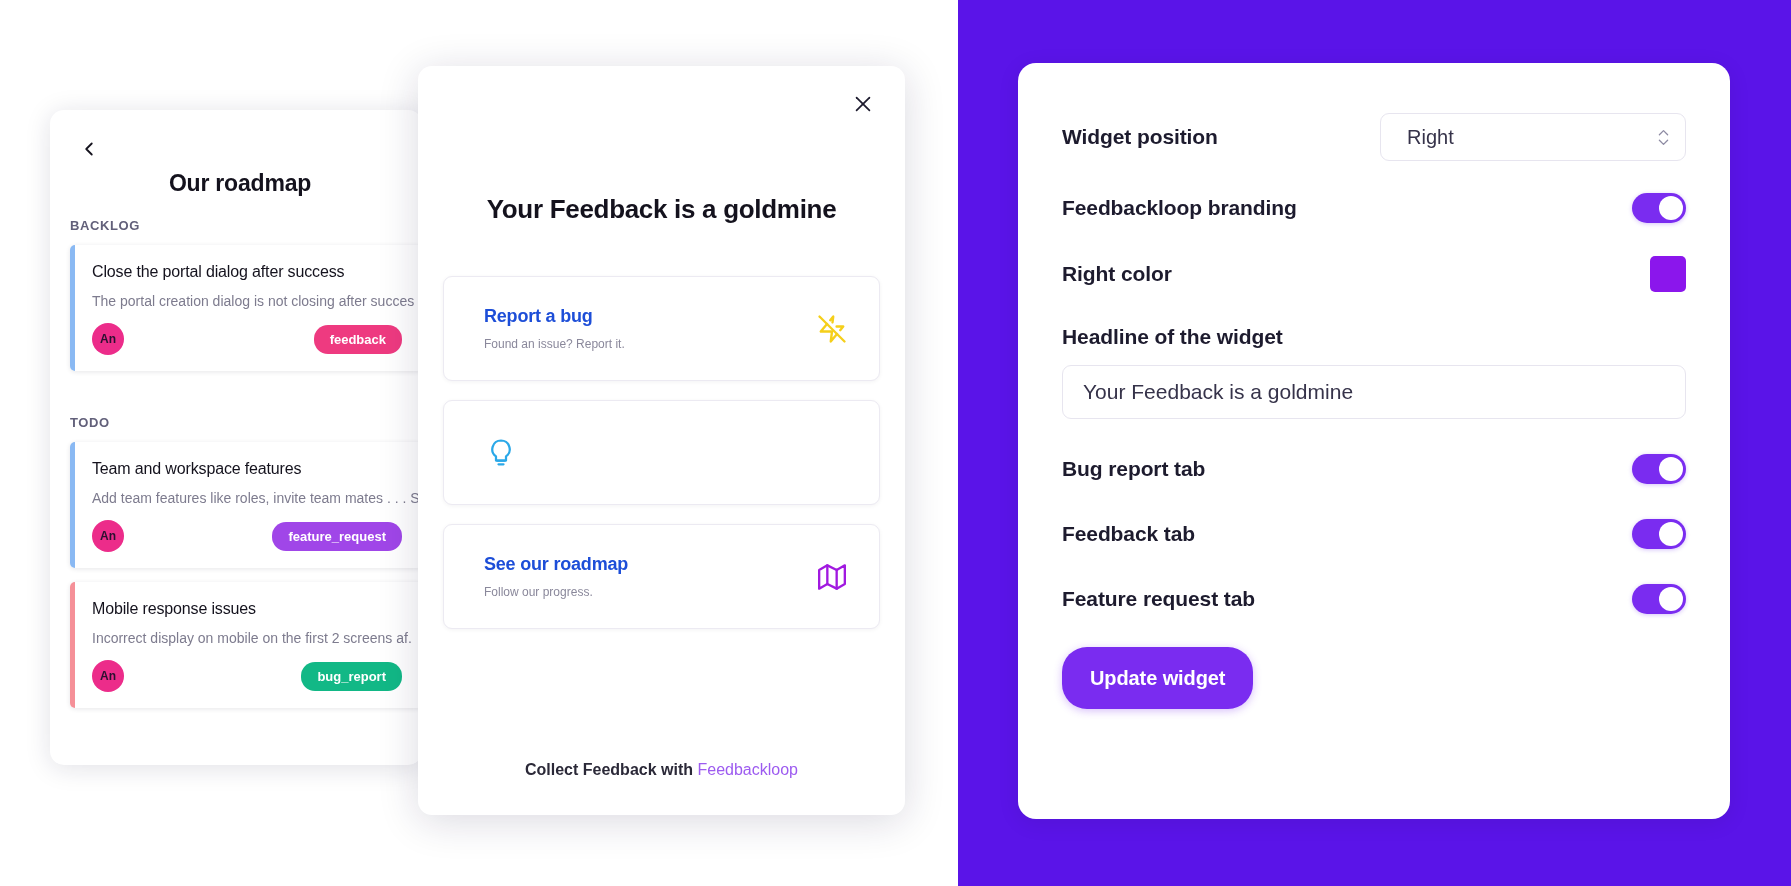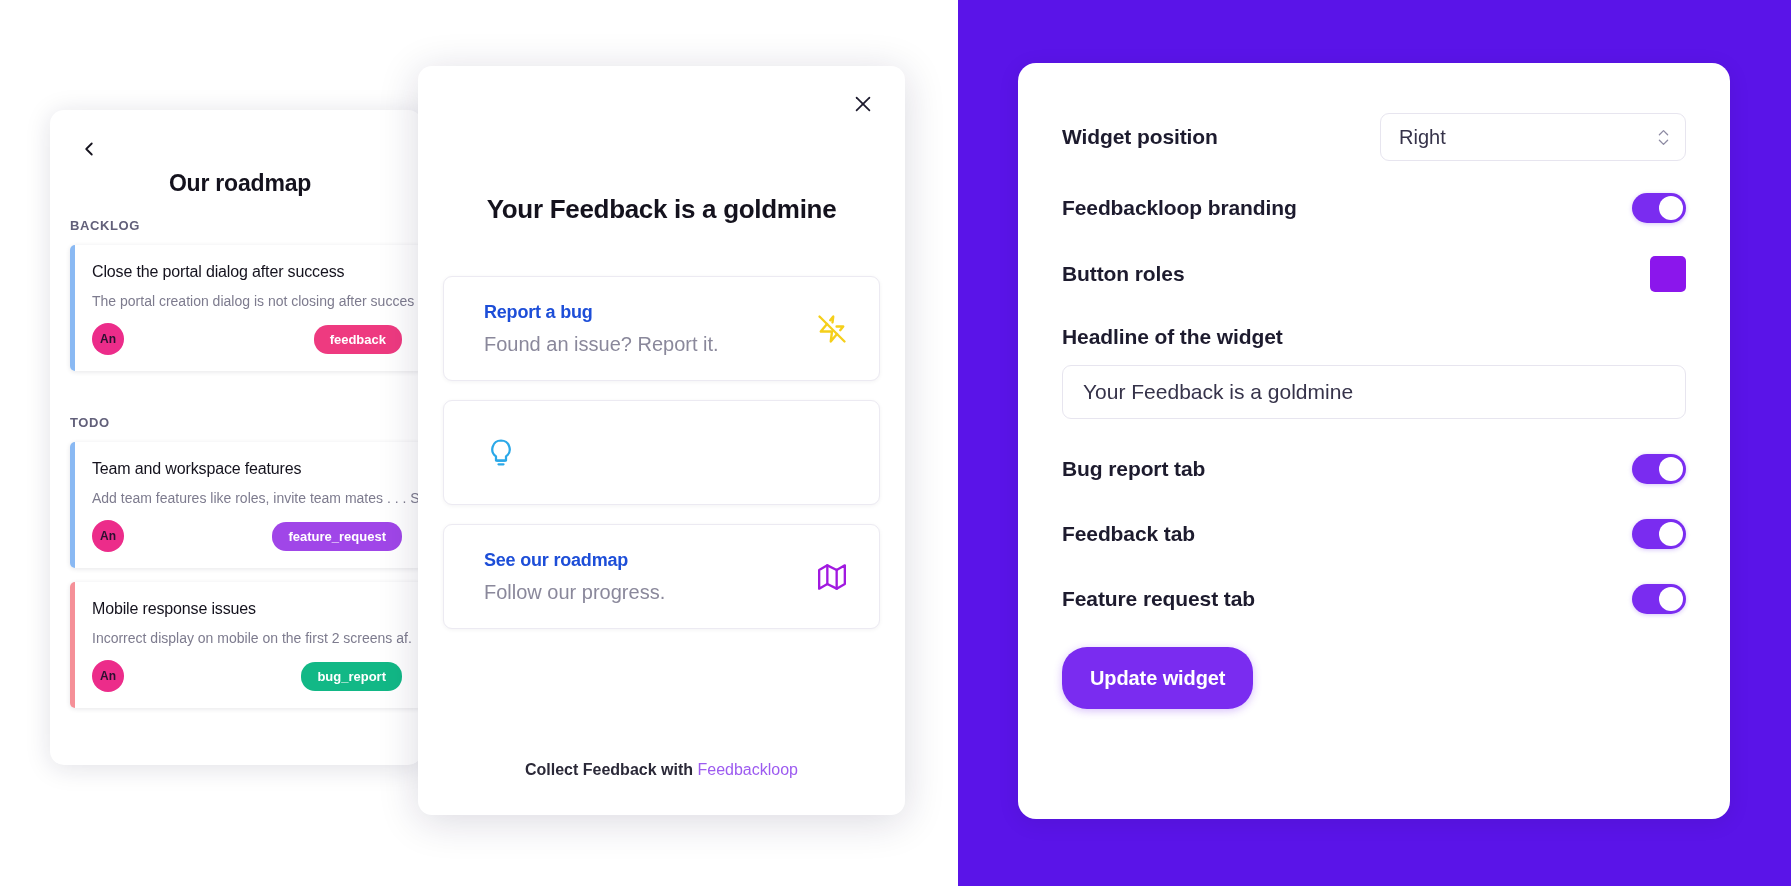--- a/index.html
+++ b/index.html
@@ -32,21 +32,21 @@
   }
   .row-label {
     font-size: 21px; font-weight: 600; color: #1d1b2e; letter-spacing: -0.1px;
   }
 
   .select-box {
     width: 306px; height: 48px;
     border: 1px solid #e7e5ef; border-radius: 9px;
     background: #fff;
     display: flex; align-items: center; justify-content: space-between;
-    padding: 0 16px 0 18px;
+    padding: 0 16px 0 26px;
     font-size: 20px; color: #36334a;
   }
   .select-caret { display:flex; flex-direction:column; align-items:center; gap:3px; color:#8e8ba3; }
   .select-caret svg { display:block; }
 
   .toggle {
     width: 54px; height: 30px; border-radius: 15px;
     background: #7a2cf0; position: relative; flex: none;
     box-shadow: 0 1px 4px rgba(90,20,232,0.25);
   }
@@ -176,21 +176,21 @@
     box-shadow: 0 1px 4px rgba(20,18,35,0.05);
     margin-bottom: 19px;
     display: flex; align-items: center; justify-content: space-between;
     padding: 0 30px 0 40px;
     cursor: pointer;
   }
   .option-text .o-title {
     font-size: 18px; font-weight: 700; color: #1d4ed8; letter-spacing: -0.2px;
   }
   .option-text .o-sub {
-    margin-top: 10px; font-size: 20px; color: #8a889b;
+    margin-top: 10px; font-size: 12px; color: #8a889b;
   }
   .option-icon { flex: none; width: 34px; height: 34px; display:flex; align-items:center; justify-content:center; }
 
   .modal-footer {
     position: absolute; left: 0; right: 0; bottom: 36px;
     text-align: center; font-size: 16px; font-weight: 700; color: #2b2938;
   }
   .modal-footer .brand { color: #9d5bf0; font-weight: 500; }
 </style>
 </head>
@@ -327,21 +327,21 @@
       </div>
 
       <div class="row" style="margin-bottom:26px;">
         <div class="row-label">Feedbackloop branding</div>
         <div class="toggle">
             <div class="knob"></div>
           </div>
       </div>
 
       <div class="row" style="margin-bottom:31px;">
-        <div class="row-label">Button roles</div>
+        <div class="row-label">Right color</div>
         <div class="swatch"></div>
       </div>
 
       <div>
         <div class="field-label">Headline of the widget</div>
         <input class="text-input" type="text" value="Your Feedback is a goldmine" style="">
       </div>
 
       <div class="row" style="margin-top:30px; margin-bottom:25px;">
         <div class="row-label">Bug report tab</div>

